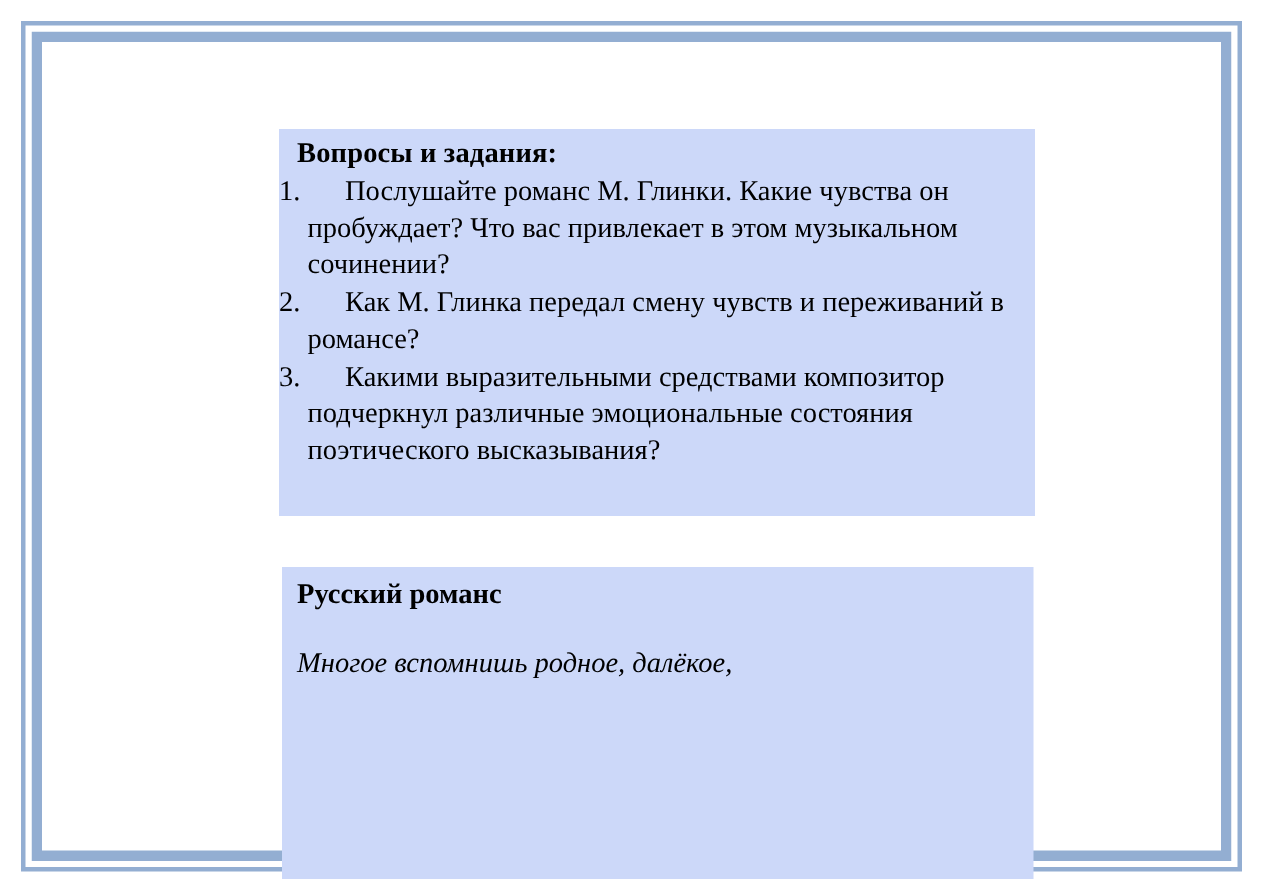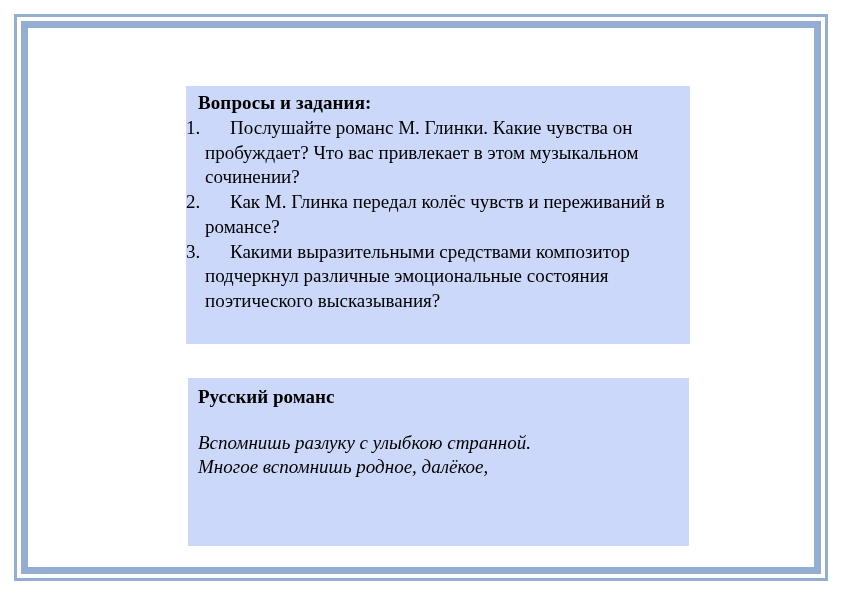--- a/index.html
+++ b/index.html
@@ -104,21 +104,21 @@
   .qtext {
     display: block;
     text-indent: 25px;
   }
 
   
   #romance-box {
     left: 188px;
     top: 378px;
     width: 501px;
-    height: 168px;
+    height: 208px;
     padding: 8px 10px 6px 10px;
   }
   .rtitle {
     font-weight: bold;
     font-size: 19px;
     color: #000000;
     margin: 0;
     line-height: 1.2;
   }
   .rspacer {
@@ -146,30 +146,29 @@
     <div class="textbox" id="questions-box">
       <div class="qtitle">Вопросы и задания:</div>
 
       <ol class="qlist">
         <li class="qitem">
           <span class="qnum">1.</span>
           <span class="qtext">Послушайте романс М. Глинки. Какие чувства он пробуждает? Что вас привлекает в этом музыкальном сочинении?</span>
         </li>
         <li class="qitem">
           <span class="qnum">2.</span>
-          <span class="qtext">Как М. Глинка передал колёс чувств и переживаний в романсе?</span>
+          <span class="qtext">Как М. Глинка передал смену чувств и переживаний в романсе?</span>
         </li>
         <li class="qitem">
           <span class="qnum">3.</span>
           <span class="qtext">Какими выразительными средствами композитор подчеркнул различные эмоциональные состояния поэтического высказывания?</span>
         </li>
       </ol>
     </div>
 
     <div class="textbox" id="romance-box">
       <div class="rtitle">Русский романс</div>
       <div class="rspacer"></div>
-      <div class="rline">Вспомнишь разлуку с улыбкою странной.</div>
       <div class="rline">Многое вспомнишь родное, далёкое,</div>
     </div>
 
   </div>
 </div>
 
 </body></html>

